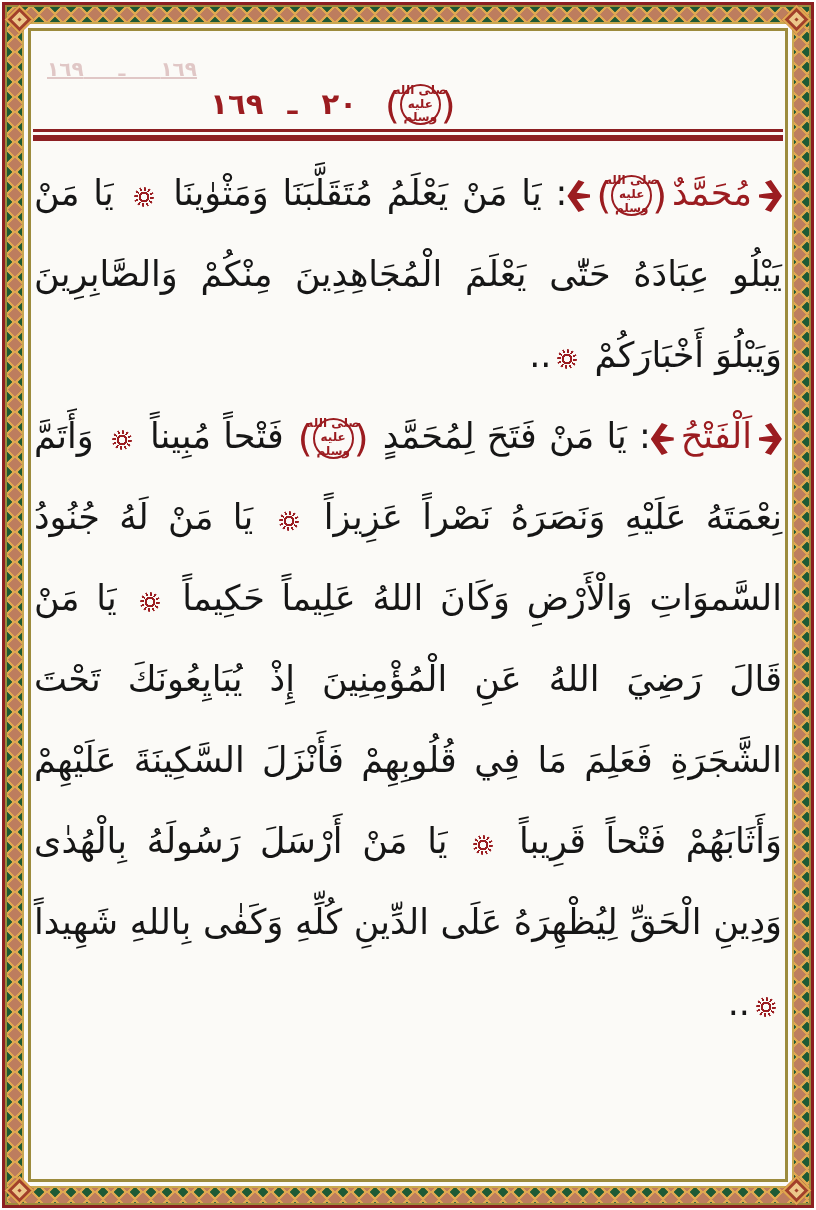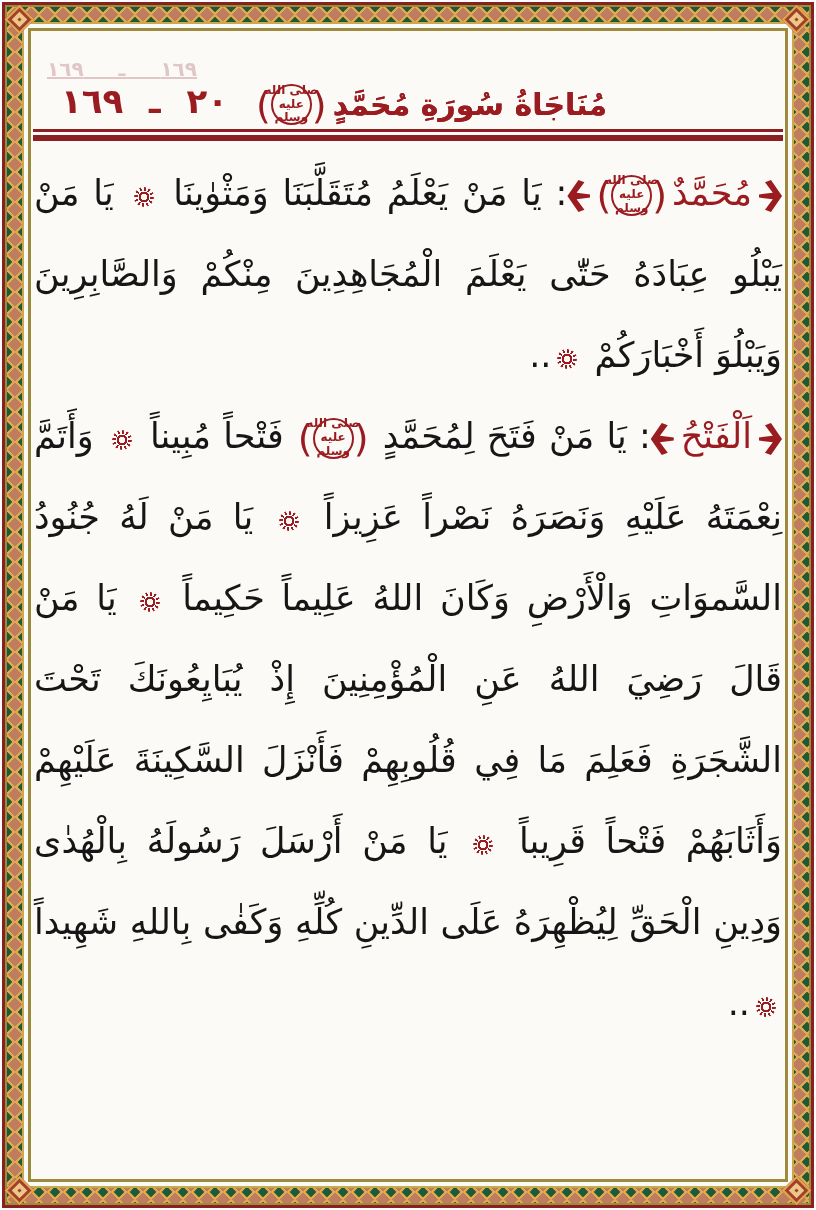--- a/index.html
+++ b/index.html
@@ -55,21 +55,21 @@
   .header{
     height:98px;display:flex;direction:rtl;align-items:flex-end;justify-content:center;
     gap:26px;position:relative;left:-74px;padding-bottom:4px;box-sizing:border-box;
   }
   .title-block{display:flex;direction:rtl;align-items:center;gap:4px;}
   .page-title{
     color:var(--red);font-weight:bold;font-size:30px;white-space:nowrap;
     text-shadow:0 0 0.5px var(--red);
   }
   .page-numbers{
-    color:var(--red);font-weight:bold;font-size:34px;letter-spacing:2px;
+    color:var(--red);font-weight:bold;font-size:29px;letter-spacing:2px;
     word-spacing:14px;white-space:nowrap;padding-bottom:4px;
   }
   .ghost{
     position:absolute;top:26px;left:16px;font-size:20px;font-weight:bold;
     color:#b06a6c;opacity:.35;letter-spacing:4px;word-spacing:28px;direction:rtl;
     pointer-events:none;white-space:nowrap;text-decoration:underline;
   }
   .rule{
     width:100%;height:3px;border-top:3px solid var(--darkred);
     border-bottom:6px solid var(--darkred);box-sizing:content-box;
@@ -111,21 +111,20 @@
       <div class="band">
         <div class="frame-gold">
           <div class="frame-gap">
             <div class="frame-olivein">
               <div class="content">
 
                 <div class="ghost">١٦٩ ـ ١٦٩</div>
 
                 <div class="header">
                   <div class="title-block">
-                    <span class="page-title">مُنَاجَاةُ سُورَةِ مُحَمَّدٍ</span>
                     <span><span class="sealwrap">
                           <span class="paren">(</span>
                           <span class="seal">
                             <span>صلى الله</span>
                             <span>عليه</span>
                             <span>وسلم</span>
                           </span>
                           <span class="paren">)</span>
                         </span></span>
                   </div>

